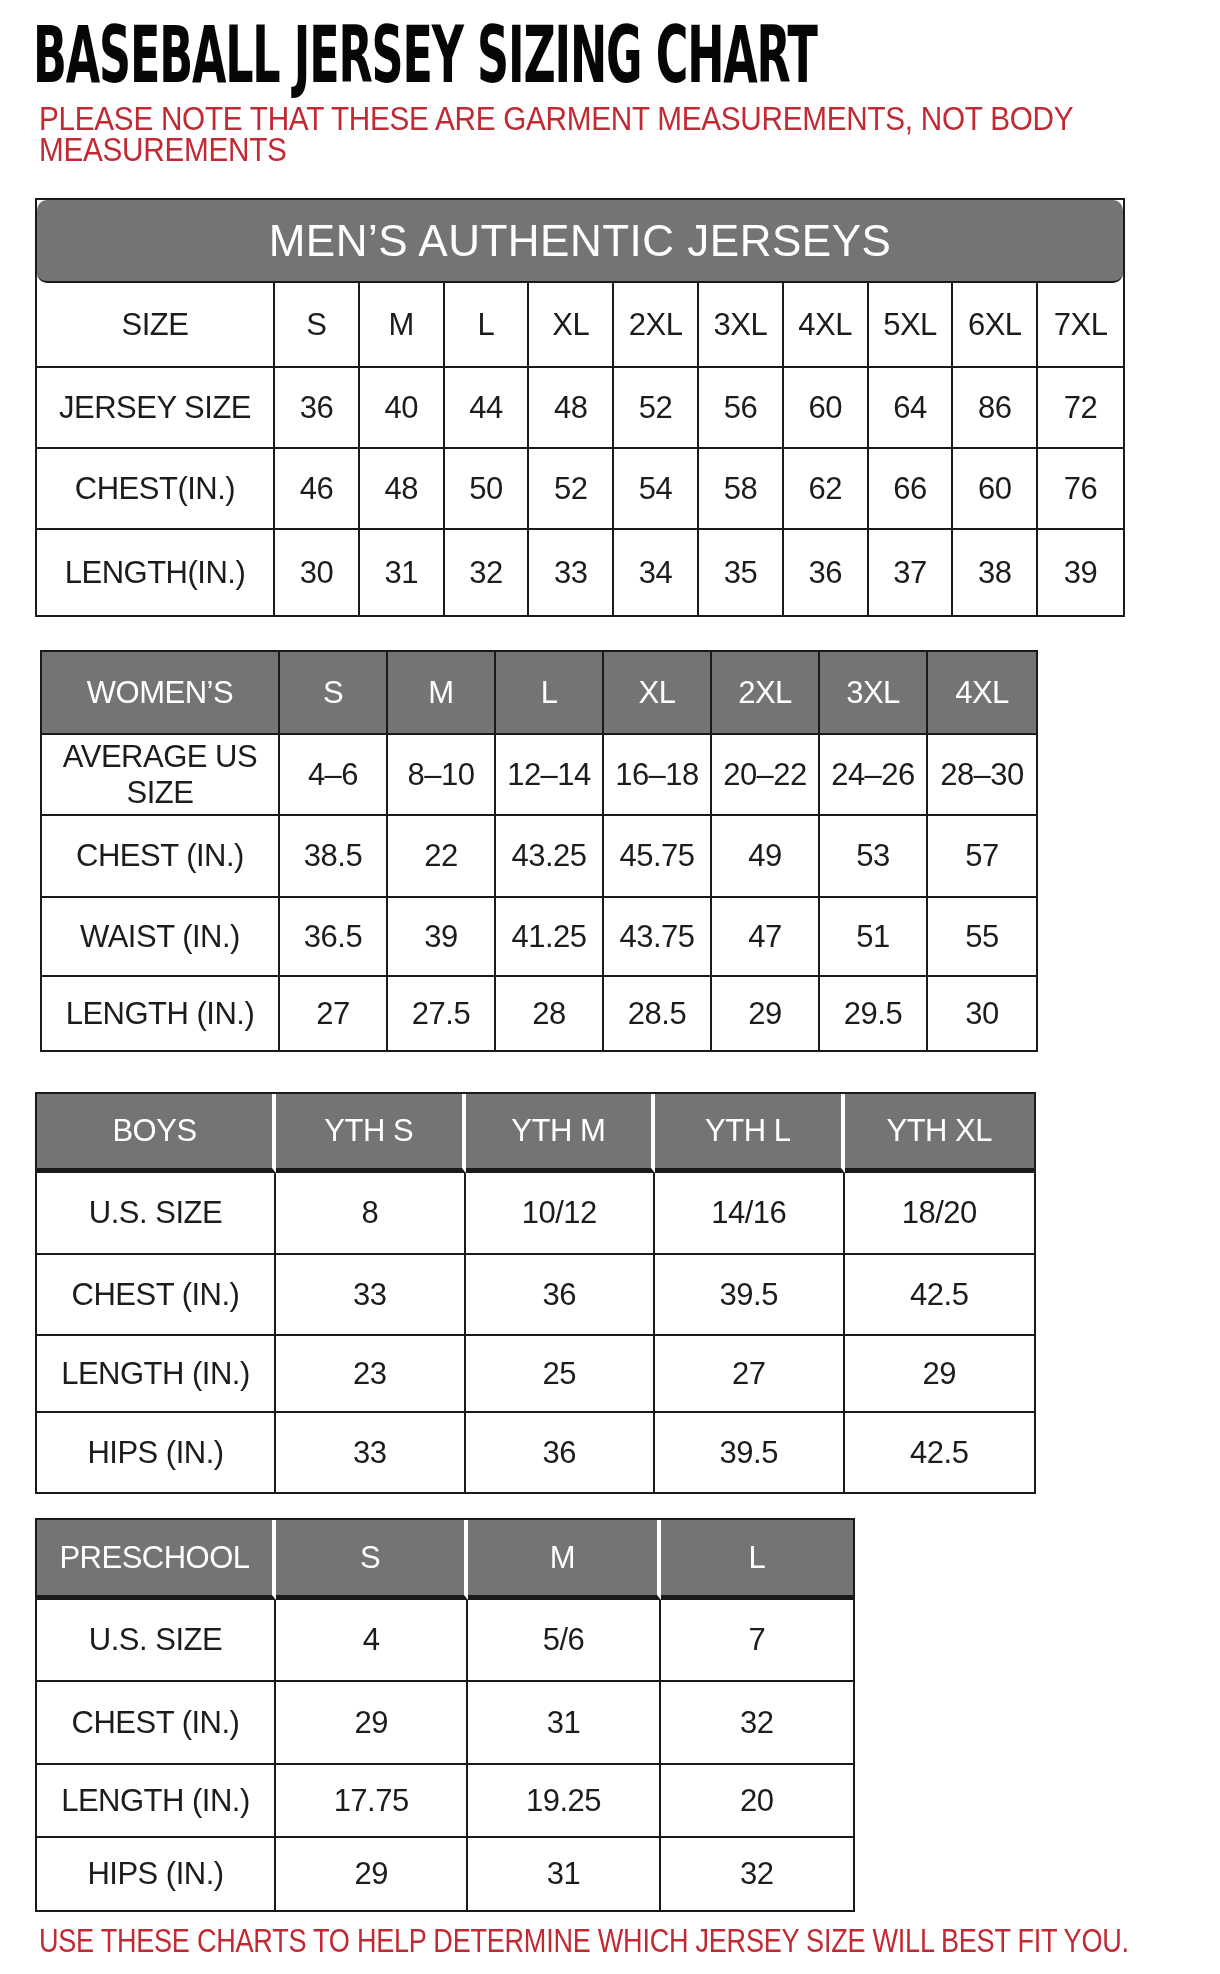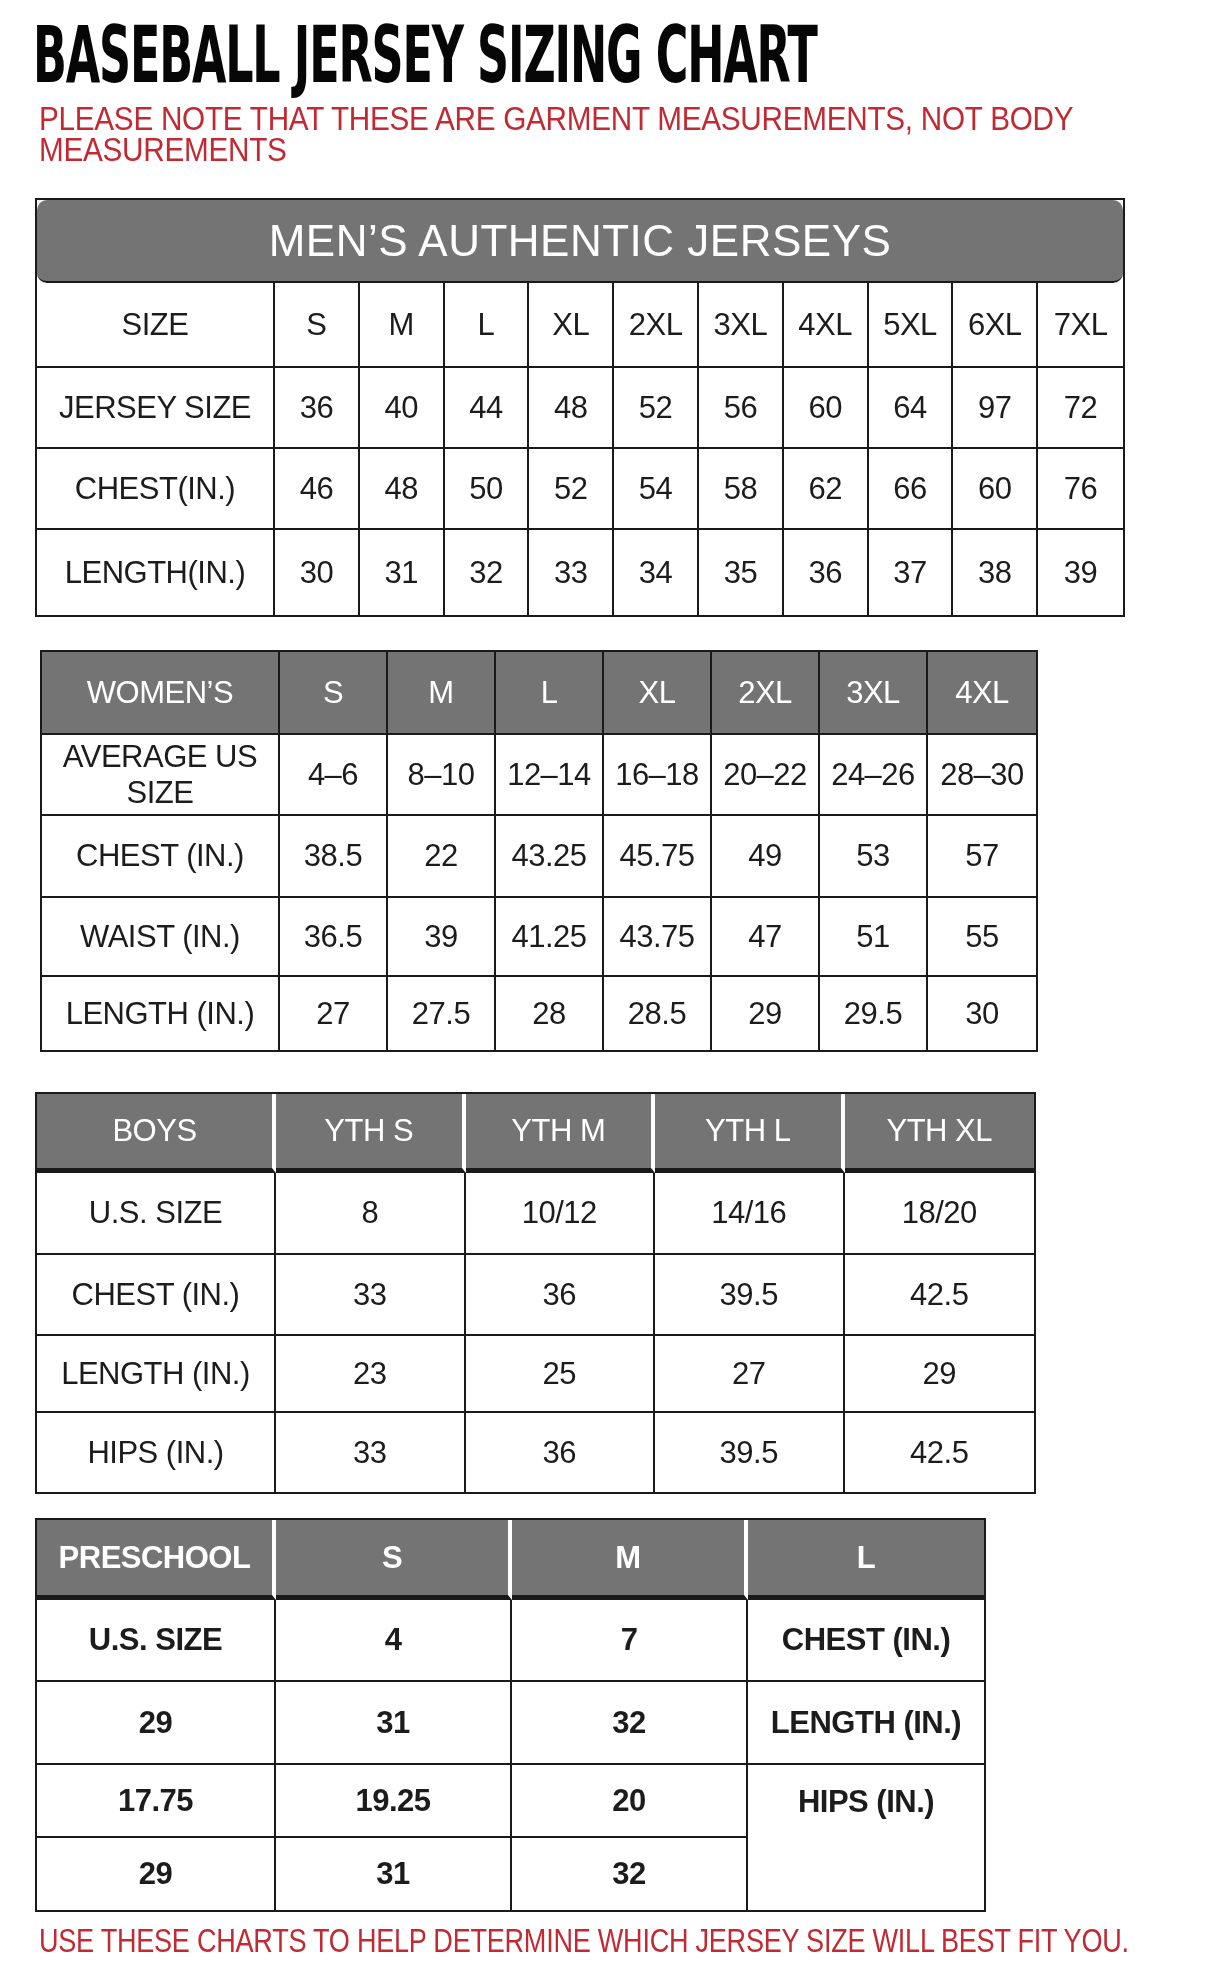--- a/index.html
+++ b/index.html
@@ -105,24 +105,23 @@
     left: 40px; top: 650px; width: 998px;
     grid-template-columns: 238px repeat(7, 1fr);
     grid-template-rows: 83px 81px 82px 79px 73px;
   }
   #boys {
     left: 35px; top: 1092px; width: 1001px;
     grid-template-columns: 239px repeat(4, 1fr);
     grid-template-rows: 79px 82px 81px 77px 79px;
   }
   #preschool {
-    left: 35px; top: 1518px; width: 951px;
+    left: 35px; top: 1518px; width: 820px;
     grid-template-columns: 239px repeat(3, 1fr);
     grid-template-rows: 80px 82px 83px 73px 72px;
-    font-weight: bold;
   }
   
   #mens .cell:nth-child(11n+1)      { border-right: 0; }
   #mens .cell:nth-last-child(-n+11) { border-bottom: 0; }
   #womens .cell:nth-child(8n)       { border-right: 0; }
   #womens .cell:nth-last-child(-n+8){ border-bottom: 0; }
   #boys .cell:nth-child(5n)         { border-right: 0; }
   #boys .cell:nth-last-child(-n+5)  { border-bottom: 0; }
   #preschool .cell:nth-child(4n)        { border-right: 0; }
   #preschool .cell:nth-last-child(-n+4) { border-bottom: 0; }
@@ -153,21 +152,21 @@
       <div class="cell header-cell">7XL</div>
       <div class="cell label-cell">JERSEY SIZE</div>
       <div class="cell value-cell">36</div>
       <div class="cell value-cell">40</div>
       <div class="cell value-cell">44</div>
       <div class="cell value-cell">48</div>
       <div class="cell value-cell">52</div>
       <div class="cell value-cell">56</div>
       <div class="cell value-cell">60</div>
       <div class="cell value-cell">64</div>
-      <div class="cell value-cell">97</div>
+      <div class="cell value-cell">86</div>
       <div class="cell value-cell">72</div>
       <div class="cell label-cell">CHEST(IN.)</div>
       <div class="cell value-cell">46</div>
       <div class="cell value-cell">48</div>
       <div class="cell value-cell">50</div>
       <div class="cell value-cell">52</div>
       <div class="cell value-cell">54</div>
       <div class="cell value-cell">58</div>
       <div class="cell value-cell">62</div>
       <div class="cell value-cell">66</div>
@@ -257,20 +256,21 @@
       <div class="cell value-cell">42.5</div>
     </div>
 
   <div id="preschool" class="sizing-table">
       <div class="cell header-cell">PRESCHOOL</div>
       <div class="cell header-cell">S</div>
       <div class="cell header-cell">M</div>
       <div class="cell header-cell">L</div>
       <div class="cell label-cell">U.S. SIZE</div>
       <div class="cell value-cell">4</div>
+      <div class="cell value-cell">5/6</div>
       <div class="cell value-cell">7</div>
       <div class="cell label-cell">CHEST (IN.)</div>
       <div class="cell value-cell">29</div>
       <div class="cell value-cell">31</div>
       <div class="cell value-cell">32</div>
       <div class="cell label-cell">LENGTH (IN.)</div>
       <div class="cell value-cell">17.75</div>
       <div class="cell value-cell">19.25</div>
       <div class="cell value-cell">20</div>
       <div class="cell label-cell">HIPS (IN.)</div>

